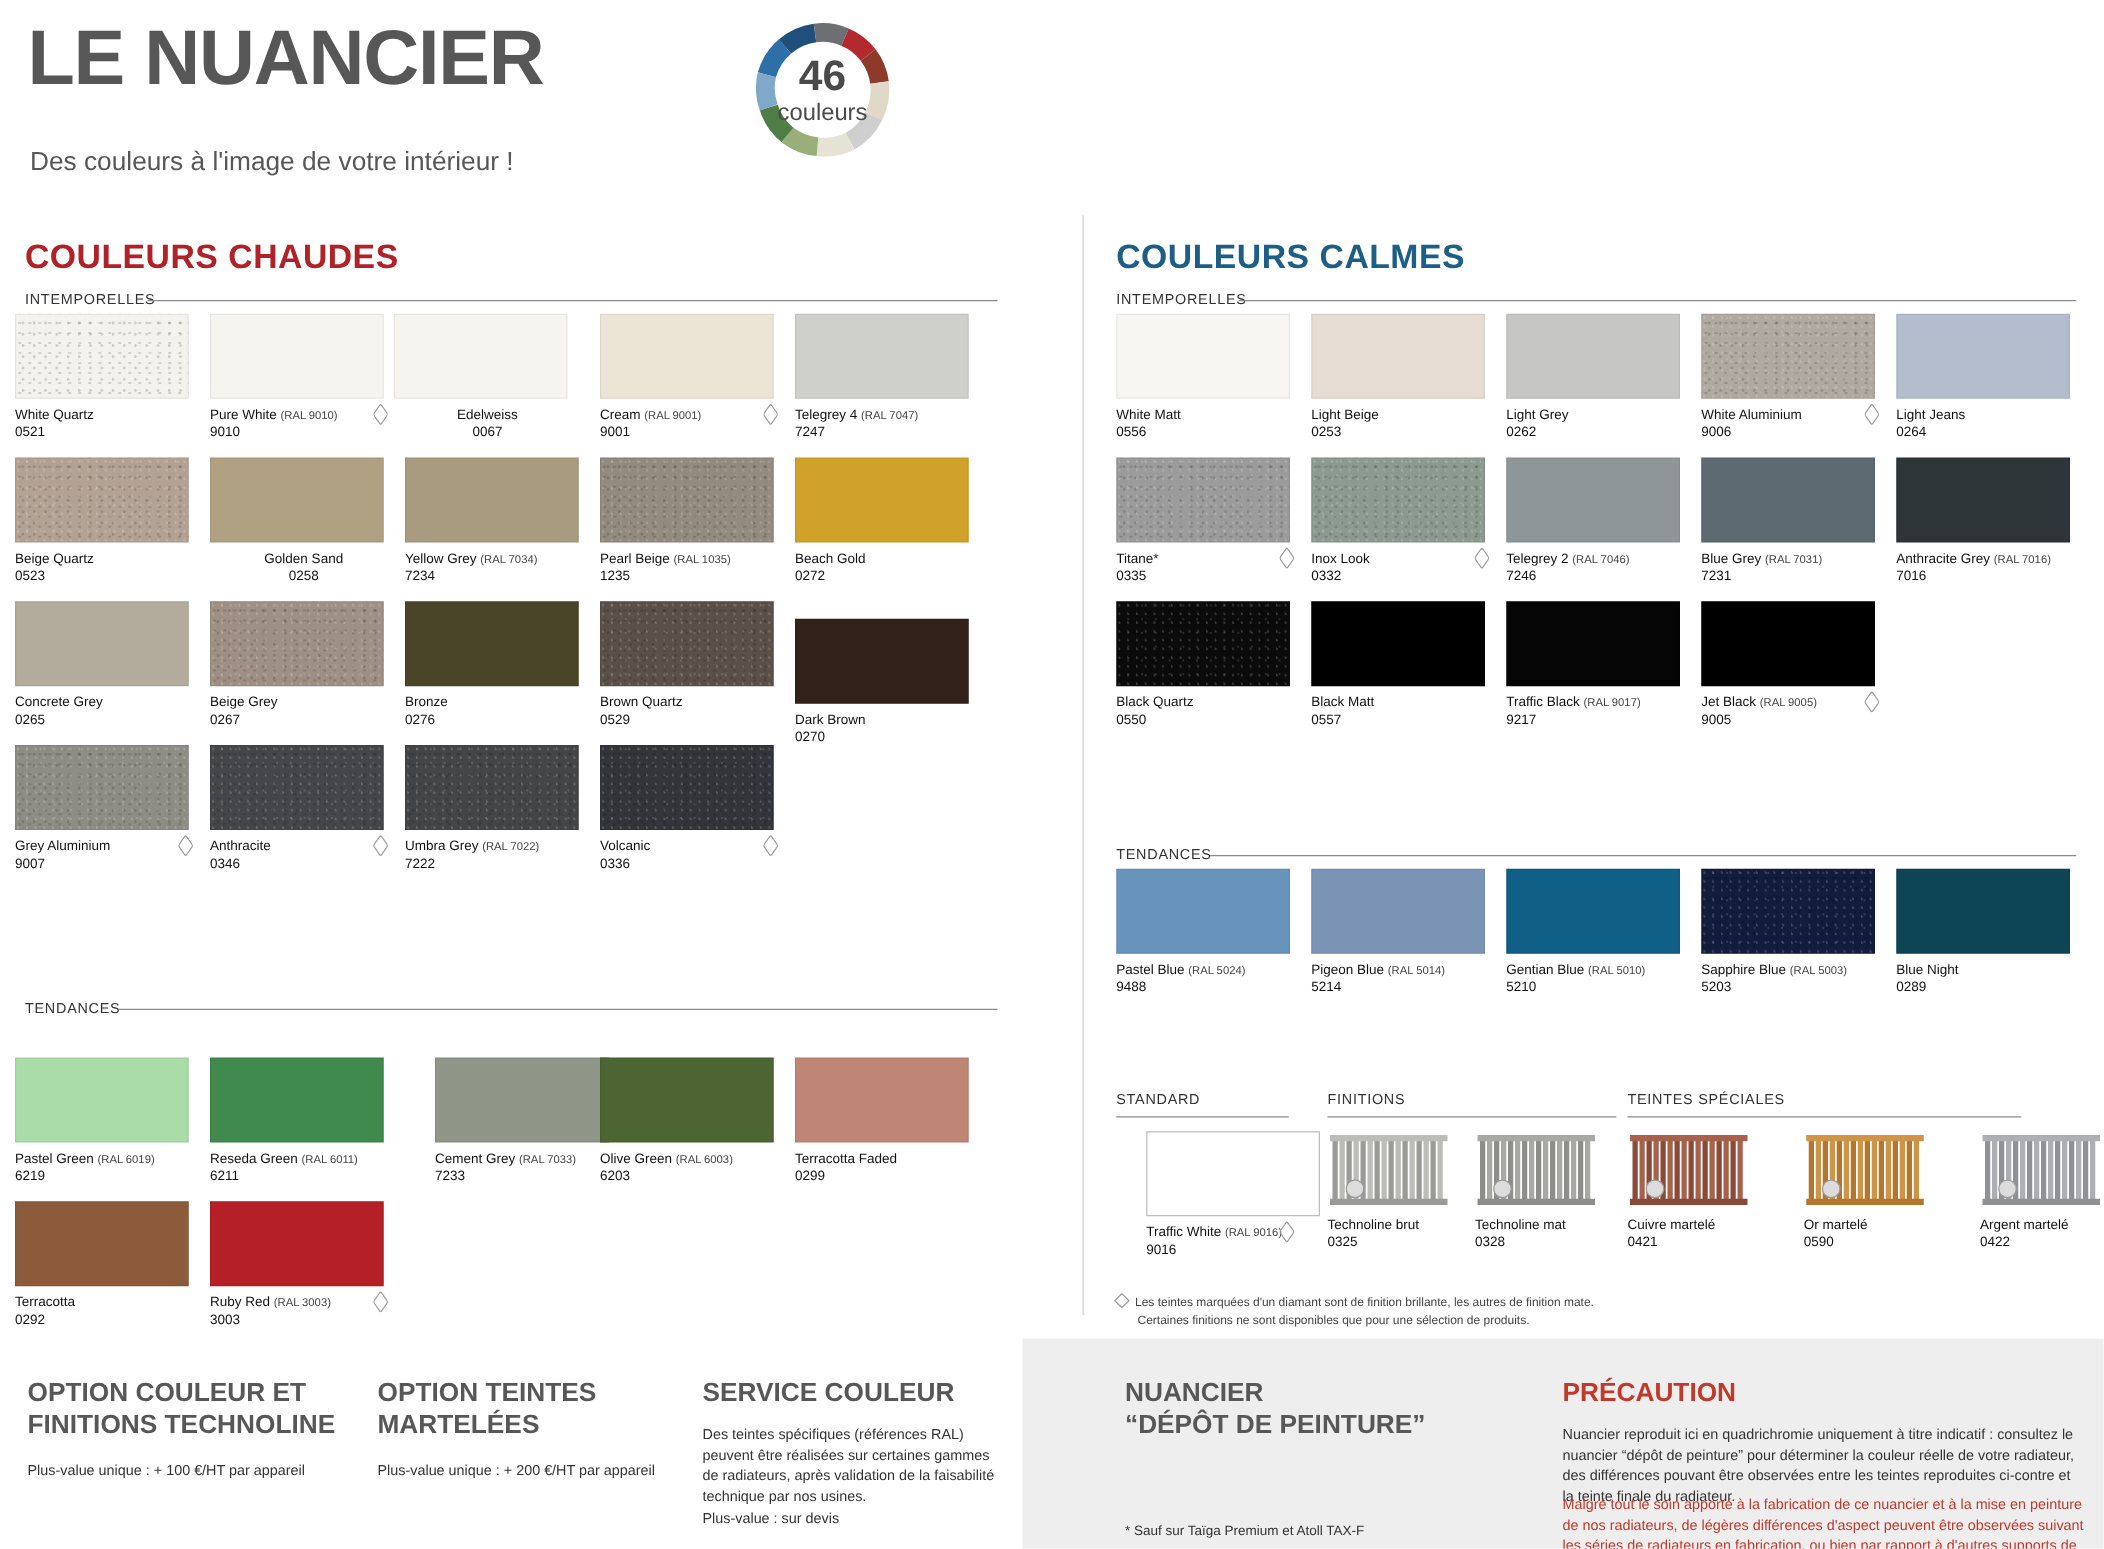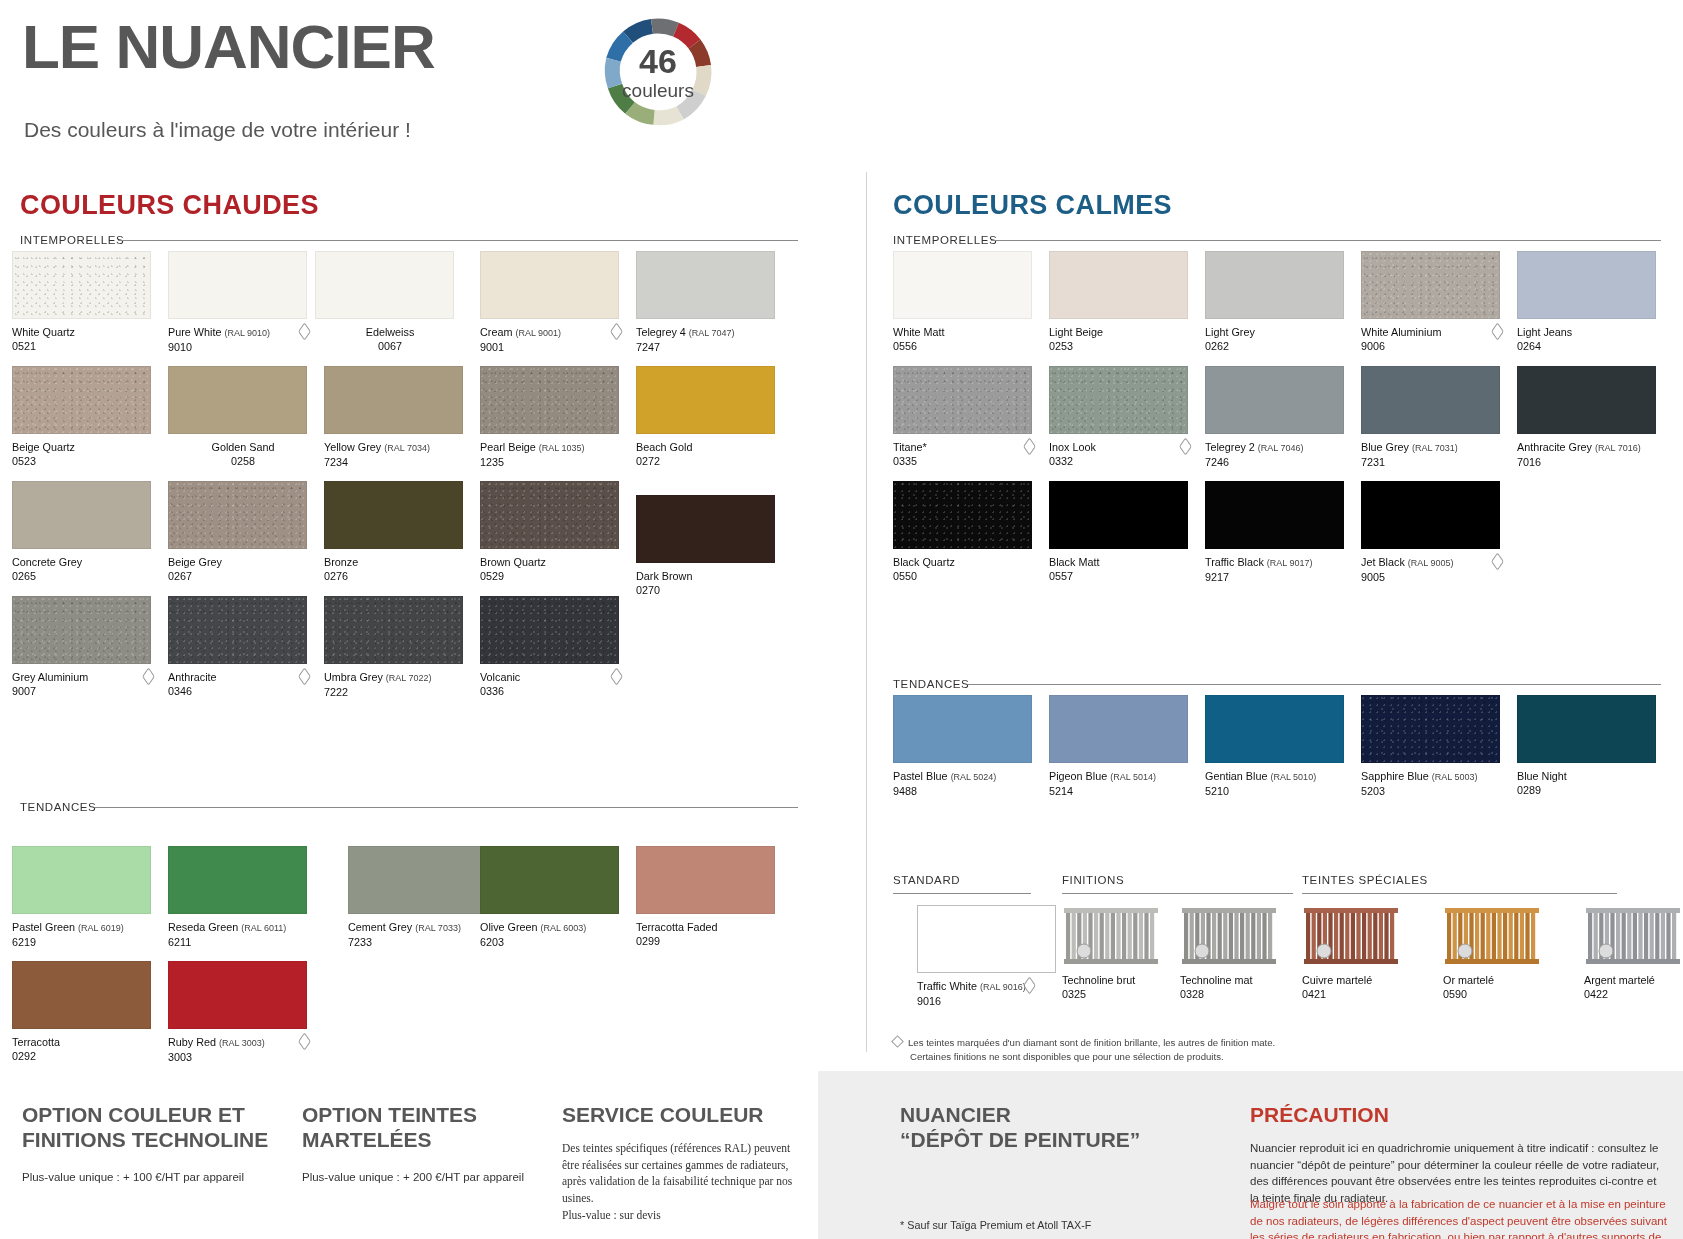--- a/index.html
+++ b/index.html
@@ -470,21 +470,21 @@
 
   <div class="bot-title" style="left:22px; top:1103px; width:250px; white-space:pre-line;">OPTION COULEUR ET
 FINITIONS TECHNOLINE</div>
   <div class="bot-text" style="left:22px; top:1169px; width:250px;">Plus-value unique : + 100 €/HT par appareil</div>
 
   <div class="bot-title" style="left:302px; top:1103px; width:240px; white-space:pre-line;">OPTION TEINTES
 MARTELÉES</div>
   <div class="bot-text" style="left:302px; top:1169px; width:250px;">Plus-value unique : + 200 €/HT par appareil</div>
 
   <div class="bot-title" style="left:562px; top:1103px; width:250px;">SERVICE COULEUR</div>
-  <div class="bot-text" style="left:562px; top:1140px; width:238px; white-space:pre-line;font-family:Liberation Serif, serif;">Des teintes spécifiques (références RAL) peuvent être réalisées sur certaines gammes de radiateurs, après validation de la faisabilité technique par nos usines.
+  <div class="bot-text" style="left:562px; top:1140px; width:238px; white-space:pre-line;">Des teintes spécifiques (références RAL) peuvent être réalisées sur certaines gammes de radiateurs, après validation de la faisabilité technique par nos usines.
 Plus-value : sur devis</div>
 
   <div class="bot-title" style="left:900px; top:1103px; width:280px; white-space:pre-line;">NUANCIER
 “DÉPÔT DE PEINTURE”</div>
   <div class="bot-text small" style="left:900px; top:1218px; width:300px;">* Sauf sur Taïga Premium et Atoll TAX-F</div>
 
   <div class="bot-title red" style="left:1250px; top:1103px; width:320px;">PRÉCAUTION</div>
   <div class="bot-text" style="left:1250px; top:1140px; width:418px;">Nuancier reproduit ici en quadrichromie uniquement à titre indicatif : consultez le nuancier “dépôt de peinture” pour déterminer la couleur réelle de votre radiateur, des différences pouvant être observées entre les teintes reproduites ci-contre et la teinte finale du radiateur.</div>
   <div class="bot-text red" style="left:1250px; top:1196px; width:425px;">Malgré tout le soin apporté à la fabrication de ce nuancier et à la mise en peinture de nos radiateurs, de légères différences d'aspect peuvent être observées suivant les séries de radiateurs en fabrication,  ou bien par rapport à d'autres supports de références couleurs (céramique, papier, métal...).</div>
 

